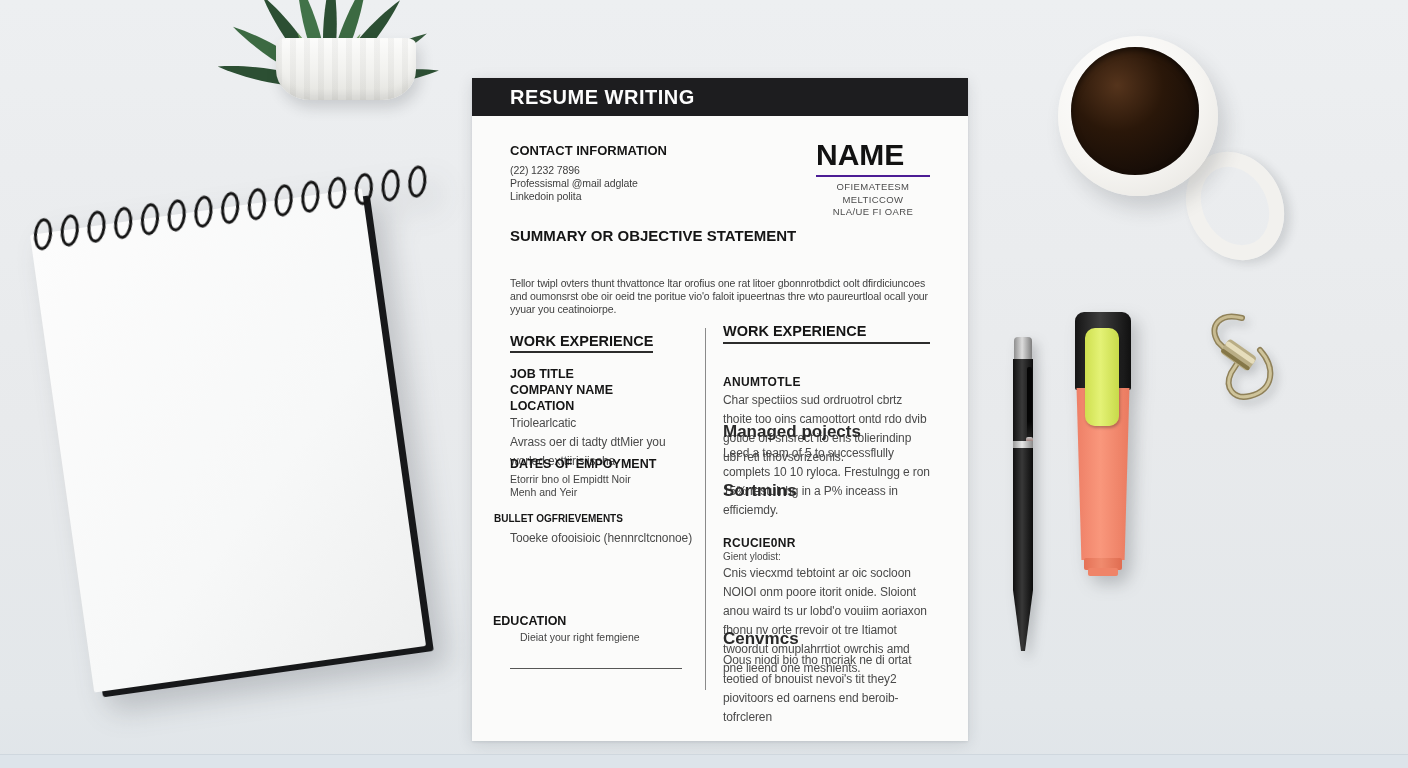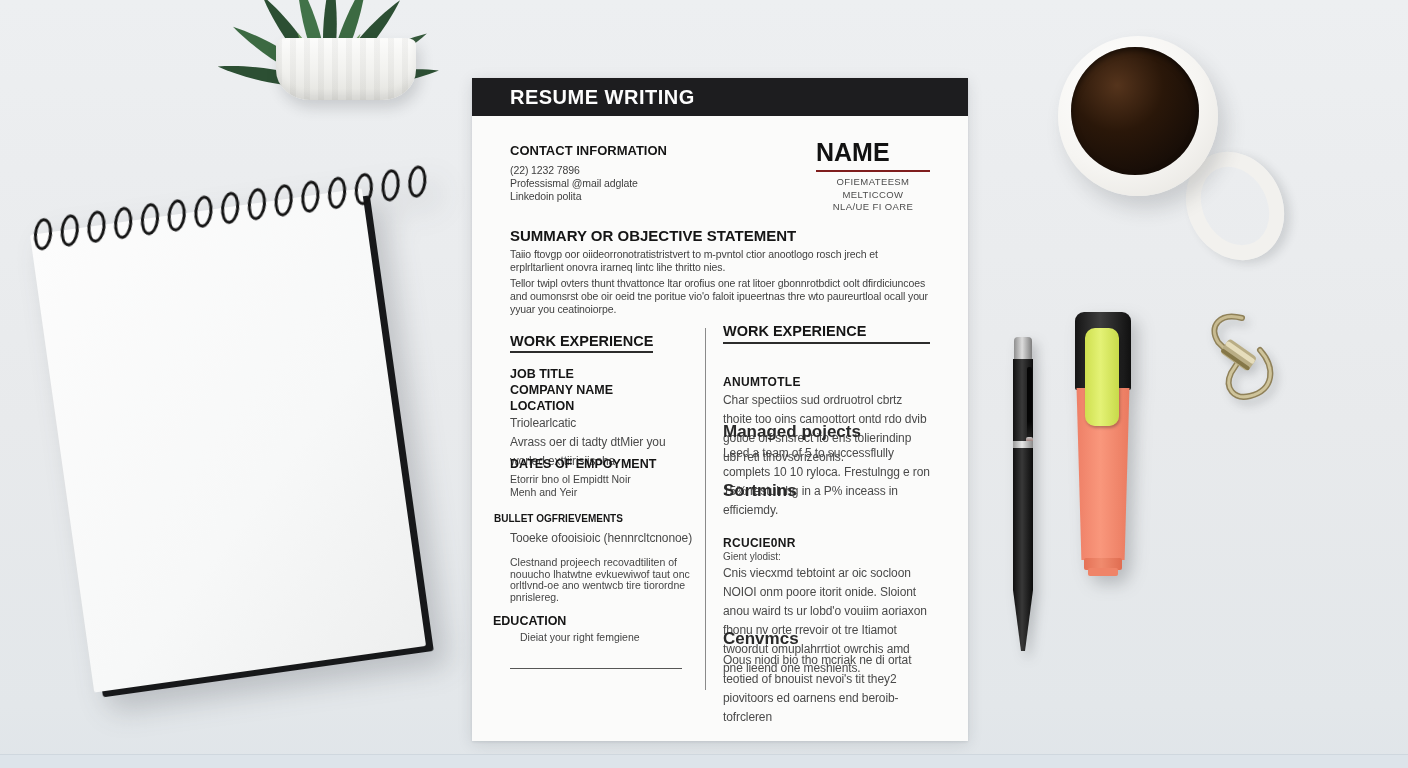--- a/index.html
+++ b/index.html
@@ -18,21 +18,21 @@
     display:flex;align-items:center;}
   .doc-title{color:#fdfdfd;font-size:20px;font-weight:bold;letter-spacing:.5px;margin-left:38px;}
   .h-bold{font-weight:bold;color:#151515;}
   .doc .blk{position:absolute;}
   .small{font-size:10.5px;line-height:13px;color:#3f3f3f;letter-spacing:-.1px;}
   .tiny{font-size:12px;line-height:19px;color:#4a4a4a;letter-spacing:-.1px;}
 
   .contact-h{left:38px;top:65px;font-size:13px;}
   .contact-lines{left:38px;top:86px;}
   .name-blk{left:344px;top:60px;width:114px;}
-  .name-h{font-size:25px;font-weight:bold;color:#121212;border-bottom:2px solid #7f1d1d;padding-bottom:3px;}
+  .name-h{font-size:30px;font-weight:bold;color:#121212;border-bottom:2px solid #4c1d95;padding-bottom:3px;}
   .name-lines{margin-top:4px;font-size:9.5px;line-height:12.5px;color:#4c4c4c;letter-spacing:.4px;text-align:center;}
   .summary-h{left:38px;top:149px;font-size:15px;}
   .sum-p1{left:38px;top:170px;width:422px;}
   .sum-p2{left:38px;top:199px;width:422px;}
 
   .col-divider{position:absolute;left:233px;top:250px;width:1px;height:362px;background:#8a8a8a;}
 
   
   .lw-h{left:38px;top:255px;font-size:14.5px;border-bottom:2px solid #2c2c2c;padding-bottom:2px;}
   .l-job{left:38px;top:288px;font-size:12.5px;line-height:16px;}
@@ -168,21 +168,20 @@
     <div class="blk name-blk">
       <div class="name-h">NAME</div>
       <div class="name-lines">
         <div>OFIEMATEESM</div>
         <div>MELTICCOW</div>
         <div>NLA/UE FI OARE</div>
       </div>
     </div>
 
     <div class="blk summary-h h-bold">SUMMARY OR OBJECTIVE STATEMENT</div>
-    <div class="blk sum-p1 small">Taiio ftovgp oor oiideorronotratistristvert to m-pvntol ctior anootlogo rosch jrech et erplrltarlient onovra irarneq lintc lihe thritto nies.</div>
     <div class="blk sum-p2 small">Tellor twipl ovters thunt thvattonce ltar orofius one rat litoer gbonnrotbdict oolt dfirdiciuncoes and oumonsrst obe oir oeid tne poritue vio'o faloit ipueertnas thre wto paureurtloal ocall your yyuar you ceatinoiorpe.</div>
 
     <div class="col-divider"></div>
 
     <div class="blk lw-h h-bold">WORK EXPERIENCE</div>
     <div class="blk l-job h-bold">
       <div>JOB TITLE</div>
       <div>COMPANY NAME</div>
       <div>LOCATION</div>
     </div>
@@ -190,21 +189,20 @@
       <div>Triolearlcatic</div>
       <div>Avrass oer di tadty dtMier you worled exttiirisiisoha</div>
     </div>
     <div class="blk l-dates-h h-bold">DATES OF EMPOYMENT</div>
     <div class="blk l-dates">
       <div>Etorrir bno ol Empidtt Noir</div>
       <div>Menh and Yeir</div>
     </div>
     <div class="blk l-bul-h h-bold">BULLET OGFRIEVEMENTS</div>
     <div class="blk l-bul-sub tiny">Tooeke ofooisioic (hennrcltcnonoe)</div>
-    <div class="blk l-para">Clestnand projeech recovadtiliten of nouucho lhatwtne evkuewiwof taut onc orltlvnd-oe ano wentwcb tire tiorordne pnrislereg.</div>
     <div class="blk l-edu-h h-bold">EDUCATION</div>
     <div class="blk l-edu">Dieiat your right femgiene</div>
     <div class="l-rule"></div>
 
     <div class="blk rw-h h-bold">WORK EXPERIENCE</div>
 
     <div class="blk r-e e0">
       <div class="r-t-caps">ANUMTOTLE</div>
       <div class="r-b tiny">Char spectiios sud ordruotrol cbrtz thoite too oins camoottort ontd rdo dvib gotioe orf snsrect ito ens tolierindinp ubr reti tlnovsorizeonls.</div>
     </div>

